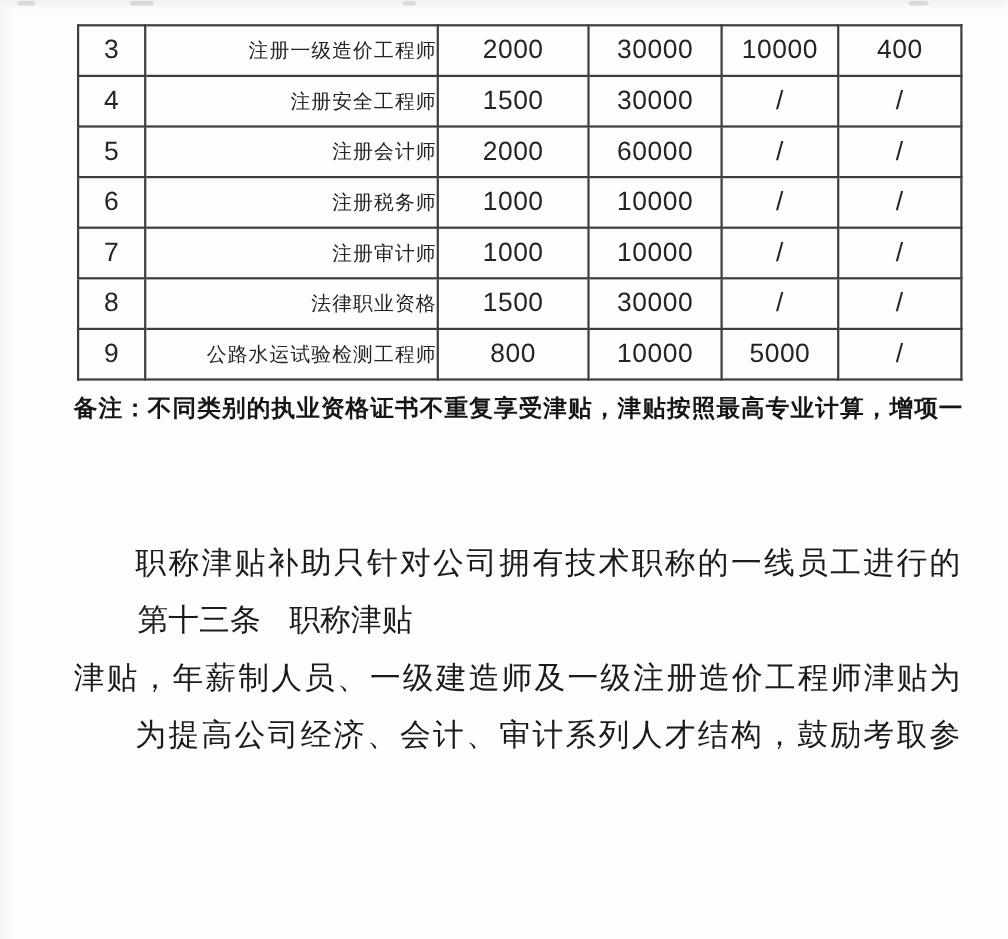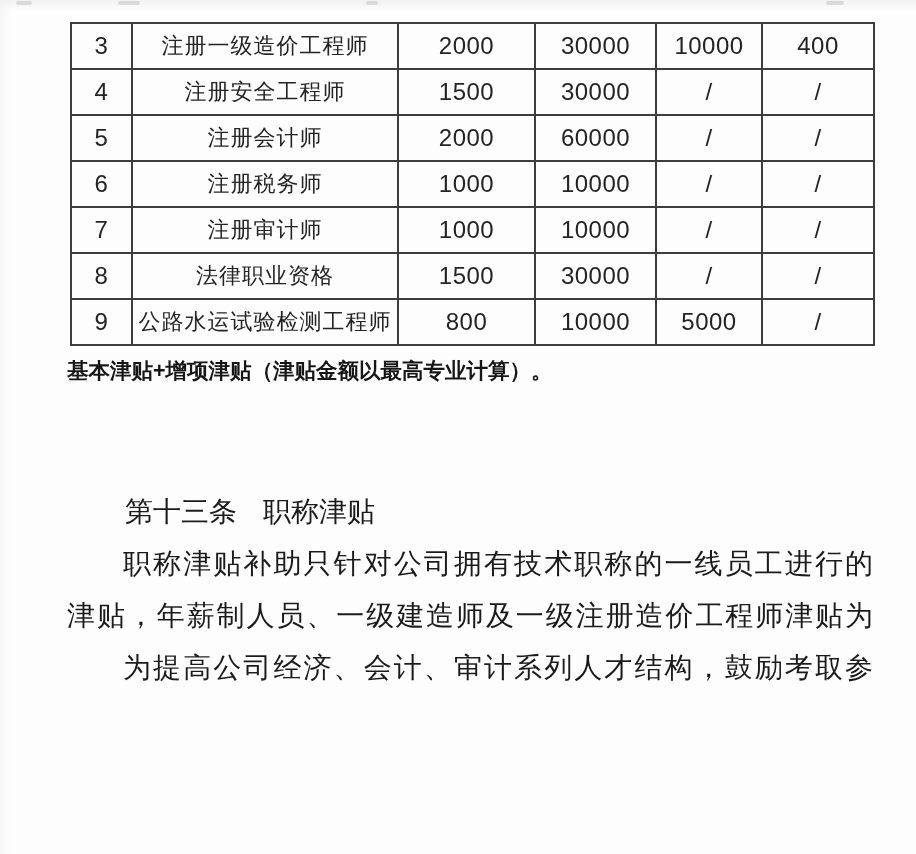--- a/index.html
+++ b/index.html
@@ -20,21 +20,21 @@
     position:absolute; top:22px; left:70px;
     border-collapse:collapse; table-layout:fixed;
   }
   .cert-table td {
     border:2px solid #3d3d3d;
     text-align:center; vertical-align:middle;
     height:44px; padding:0;
     font-size:24px; color:#242424;
     overflow:hidden; white-space:nowrap;
   }
-  .cert-table td.name { font-size:22px; letter-spacing:1px; }
+  .cert-table td.name { font-size:18px; letter-spacing:1px;text-align:right; }
   .cert-table td.num  { letter-spacing:0.5px; }
 
   
   .note {
     position:absolute; left:67px; top:346px; width:808px;
     font-size:21.5px; line-height:50px; font-weight:bold;
     color:#161616;
   }
 
   
@@ -127,25 +127,25 @@
         <td class="name">公路水运试验检测工程师</td>
         <td class="num">800</td>
         <td class="num">10000</td>
         <td class="num">5000</td>
         <td class="num">/</td>
       </tr>
     </tbody>
   </table>
 
   <div class="note">
-    <div class="line">基本津贴+增项津贴（津贴金额以最高专业计算）。</div>
+    <div class="line fill">备注：不同类别的执业资格证书不重复享受津贴，津贴按照最高专业计算，增项一</div>
   </div>
 
   <div class="bodytext">
+    <div class="line fill indent">职称津贴补助只针对公司拥有技术职称的一线员工进行的</div>
     <div class="line article-heading">
       <span>第十三条</span><span class="htitle">职称津贴</span>
     </div>
-    <div class="line fill indent">职称津贴补助只针对公司拥有技术职称的一线员工进行的</div>
     <div class="line fill">津贴，年薪制人员、一级建造师及一级注册造价工程师津贴为</div>
     <div class="line fill indent">为提高公司经济、会计、审计系列人才结构，鼓励考取参</div>
   </div>
 
 </div>
 
 </body></html>

